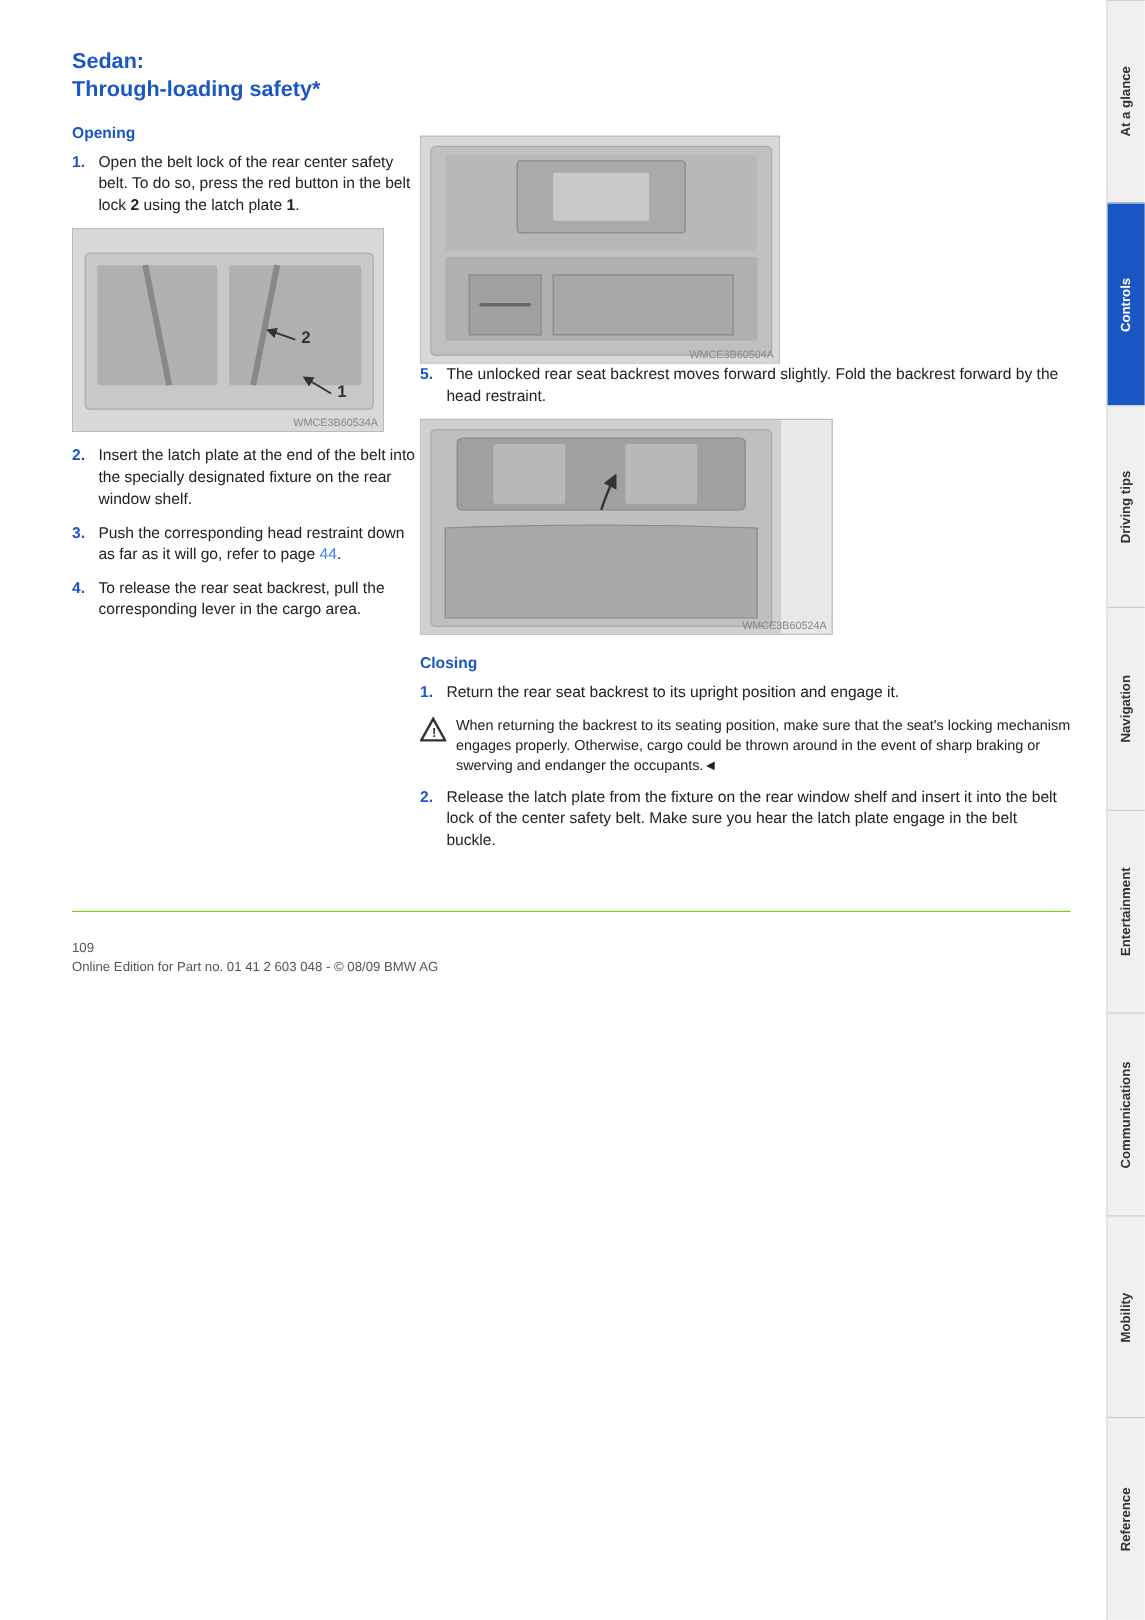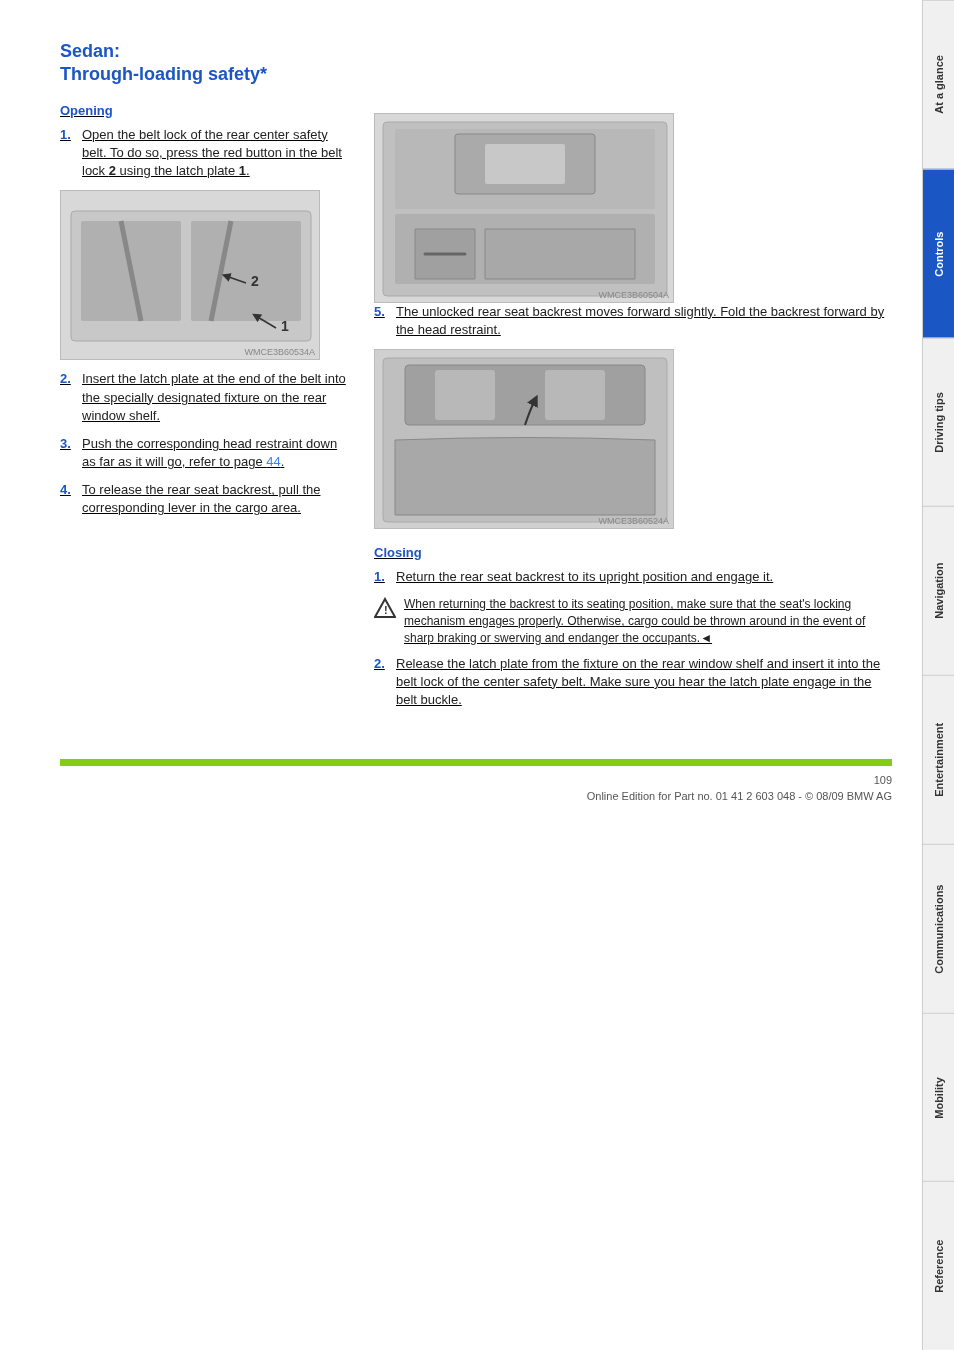--- a/index.html
+++ b/index.html
@@ -67,22 +67,20 @@
 
     .subsection-title {
       color: #1a56c4;
       font-size: 13px;
       font-weight: bold;
       margin-bottom: 8px;
     }
 
     .two-col {
       display: flex;
-      gap: 24px;
-      text-decoration: underline;
     }
 
     .left-col {
       width: 290px;
       flex-shrink: 0;
     }
 
     .right-col {
       flex: 1;
     }
@@ -143,26 +141,26 @@
       margin-top: 1px;
     }
 
     .warning-text {
       font-size: 12px;
       line-height: 1.4;
       color: #222;
     }
 
     .page-footer {
-      text-align: right;
+      text-align: left;
       margin-top: 40px;
       font-size: 11px;
       color: #555;
-      border-top: 7px solid #84cc16;
-      padding-top: 8px;
+      border-top: 1px solid #84cc16;
+      padding-top: 24px;
     }
 
     .closing-section {
       margin-top: 16px;
     }
 
     .img-caption {
       font-size: 9px;
       color: #888;
       text-align: right;
@@ -273,21 +271,21 @@
 
         <ol class="step-list">
           <li class="step-item">
             <span class="step-number">5.</span>
             <span class="step-text">
               The unlocked rear seat backrest moves forward slightly. Fold the backrest forward by the head restraint.
             </span>
           </li>
         </ol>
 
-        <div class="img-box" style="width:300px; height:180px; margin:10px 0;">
+        <div class="img-box" style="width:344px; height:180px; margin:10px 0;">
           <svg width="300" height="180" viewBox="0 0 300 180">
             <rect width="300" height="180" fill="#d0d0d0"></rect>
             <rect x="8" y="8" width="284" height="164" rx="4" fill="#bfbfbf" stroke="#aaa"></rect>
 
             <rect x="30" y="15" width="240" height="60" rx="4" fill="#a0a0a0" stroke="#888"></rect>
 
             <rect x="60" y="20" width="60" height="50" rx="3" fill="#b8b8b8"></rect>
             <rect x="170" y="20" width="60" height="50" rx="3" fill="#b8b8b8"></rect>
 
             <path d="M20 90 Q 150 85 280 90 L 280 165 L 20 165 Z" fill="#a8a8a8" stroke="#888"></path>

